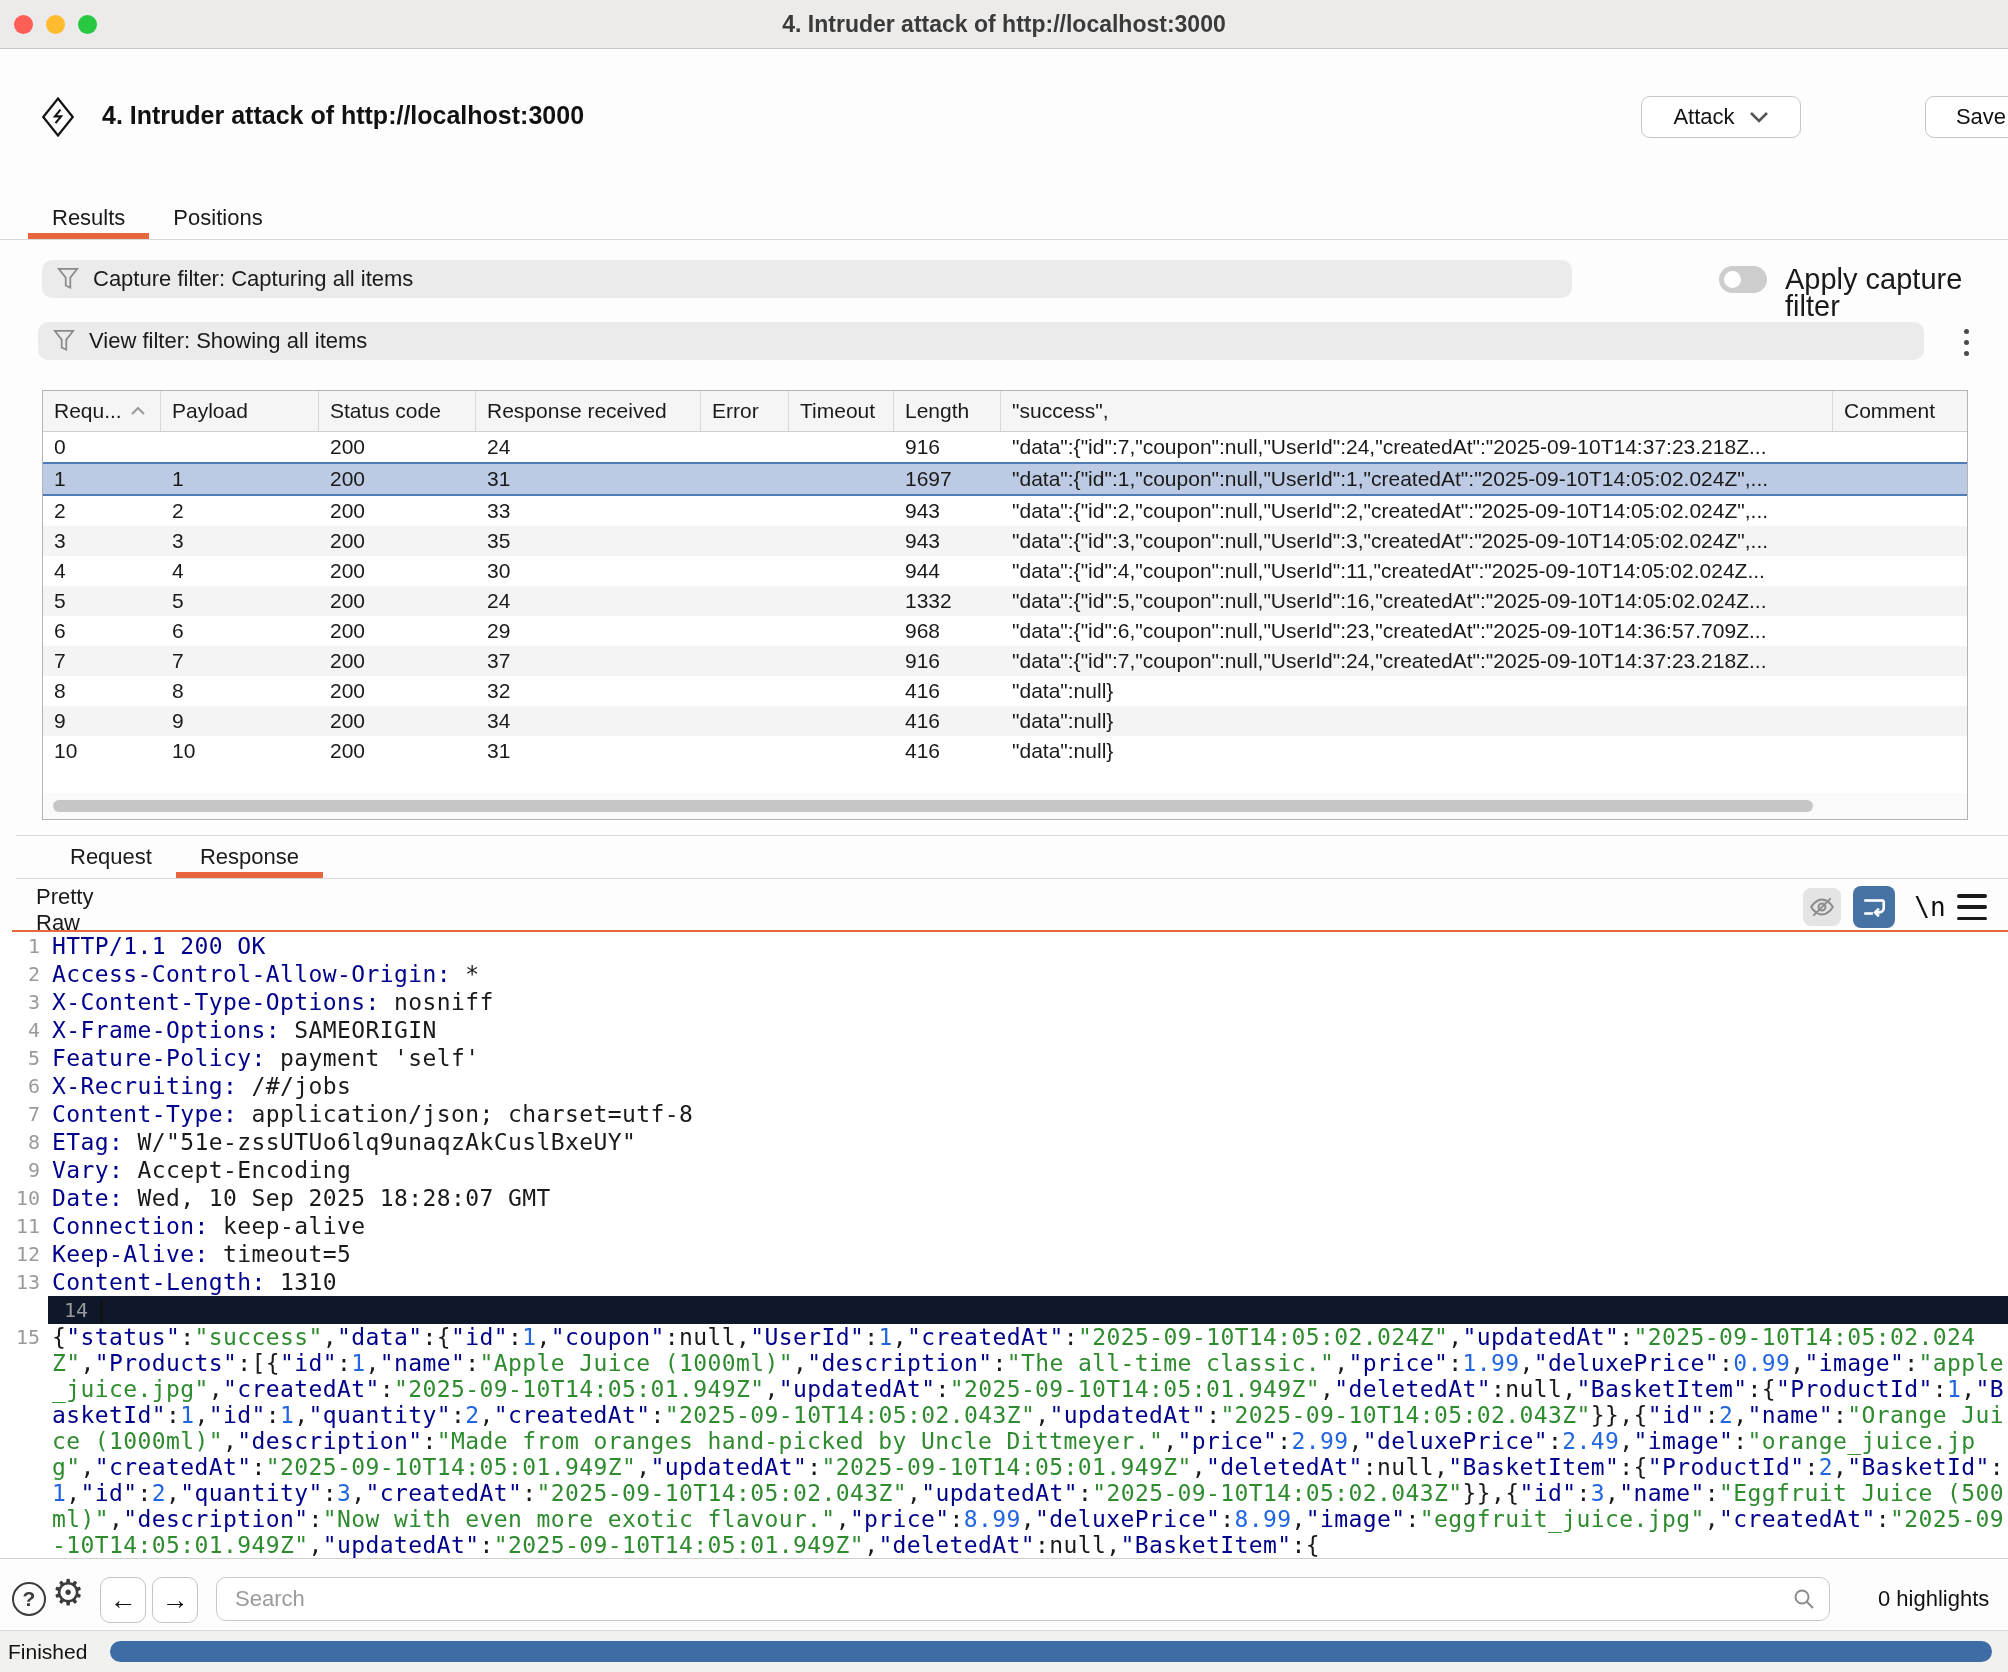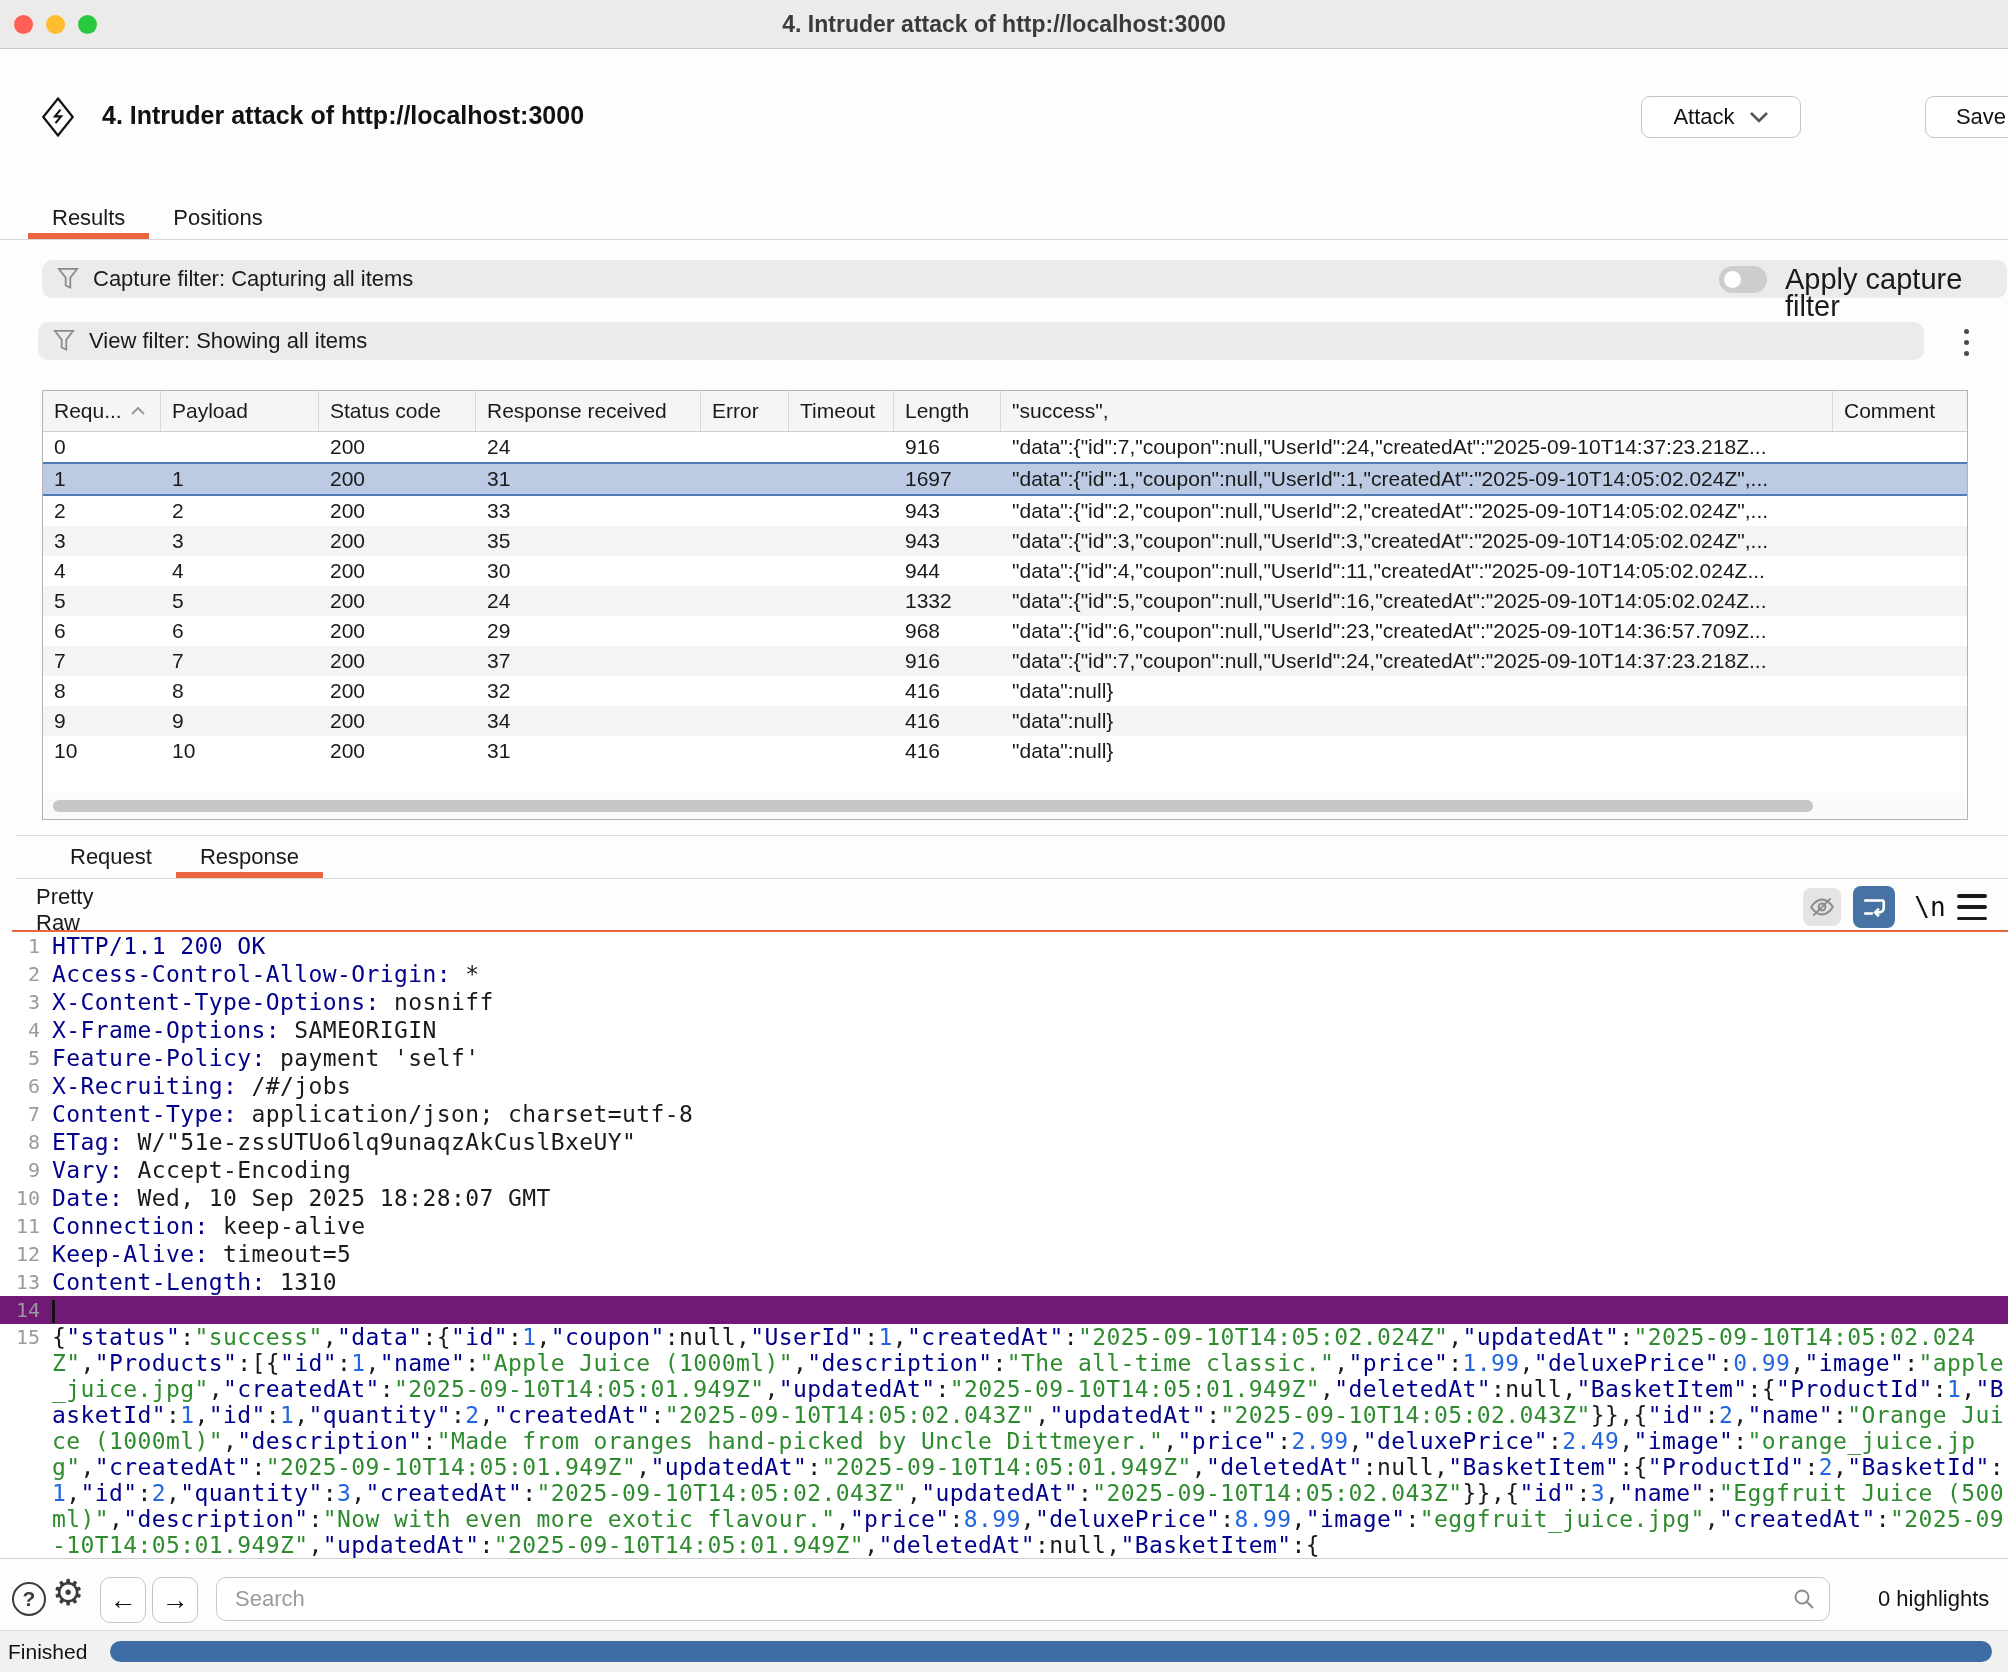--- a/index.html
+++ b/index.html
@@ -33,21 +33,21 @@
   .main-tabs{position:absolute;left:0;top:196px;width:2008px;height:44px;border-bottom:1px solid #d9d9d9;display:flex;padding-left:28px;box-sizing:border-box;}
   .tab{padding:0 24px;display:flex;align-items:center;font-size:22px;color:#1a1a1a;cursor:pointer;}
   .tab.active{box-shadow:inset 0 -6px 0 var(--accent);}
   .msg-tabs{position:absolute;left:16px;top:835px;width:2008px;height:44px;border-top:1px solid #dcdcdc;border-bottom:1px solid #d9d9d9;display:flex;padding-left:30px;box-sizing:border-box;background:#fdfdfd;}
   .view-tabs{position:absolute;left:0;top:884px;width:2008px;height:46px;display:flex;padding-left:12px;box-sizing:border-box;flex-direction:column;}
   .tab.small{font-size:22px;padding:0 24px;}
   .tab.disabled{color:#ababab;}
 
   
   .filter-bar{position:absolute;height:38px;background:#ebebeb;border-radius:10px;display:flex;align-items:center;font-size:22px;color:#1a1a1a;gap:14px;padding-left:15px;box-sizing:border-box;cursor:pointer;}
-  .filter-bar.capture{left:42px;top:260px;width:1965px;}
+  .filter-bar.capture{left:42px;top:260px;width:1530px;}
   .filter-bar.view{left:38px;top:322px;width:1886px;}
   .funnel{width:22px;height:24px;}
   .toggle{position:absolute;left:1719px;top:266px;width:48px;height:27px;background:#cdcdcd;border-radius:14px;cursor:pointer;}
   .toggle .knob{position:absolute;left:5px;top:5px;width:17px;height:17px;border-radius:50%;background:#fff;}
   .toggle-label{position:absolute;left:1785px;top:266px;height:27px;line-height:27px;font-size:29px;}
   .kebab{position:absolute;left:1950px;top:324px;width:32px;height:36px;display:flex;flex-direction:column;align-items:center;justify-content:center;gap:6px;cursor:pointer;}
   .kebab i{width:5px;height:5px;border-radius:50%;background:#4a4a4a;}
 
   
   .results-table{position:absolute;left:42px;top:390px;width:1926px;height:430px;border:1px solid #b3b3b3;box-sizing:border-box;background:#fff;overflow:hidden;}
@@ -77,21 +77,21 @@
   .icon-wrap{left:1853px;top:886px;width:42px;height:42px;background:var(--icon-blue);}
   .icon-nl{left:1908px;top:888px;width:44px;height:38px;font-family:"DejaVu Sans Mono",monospace;font-size:26px;color:#111;background:transparent;}
   .icon-burger{left:1956px;top:894px;width:32px;height:26px;flex-direction:column;justify-content:space-between;background:transparent;}
   .icon-burger i{display:block;width:30px;height:3.5px;background:#1a1a1a;border-radius:2px;}
 
   
   .editor{position:absolute;left:0;top:932px;width:2008px;height:626px;overflow:hidden;border-bottom:1px solid #cfcfcf;background:#fff;}
   .eline{display:flex;line-height:28px;}
   .eline .gut{flex:none;width:40px;text-align:right;padding-right:12px;color:#9a9a9a;font-family:"DejaVu Sans Mono",monospace;font-size:20px;}
   .eline .code{flex:1;font-family:"DejaVu Sans Mono",monospace;font-size:23px;letter-spacing:0.4px;color:#1a1a1a;white-space:pre-wrap;word-break:break-all;}
-  .eline.current{background:#701a75;}
+  .eline.current{background:#0f172a;margin-left:48px;}
   .eline.body .code{line-height:26px;}
   .eline.body{line-height:26px;}
   .tok-key{color:var(--tok-key);}
   .tok-str{color:var(--tok-str);}
   .tok-num{color:var(--tok-num);}
   .caret{display:inline-block;width:3px;height:23px;background:#111;vertical-align:middle;}
 
   
   .circle-icon{position:absolute;width:34px;height:34px;border:2.5px solid #3c3c3c;border-radius:50%;display:flex;align-items:center;justify-content:center;font-size:21px;font-weight:bold;color:#3c3c3c;box-sizing:border-box;cursor:pointer;}
   .help{left:12px;top:1582px;}

